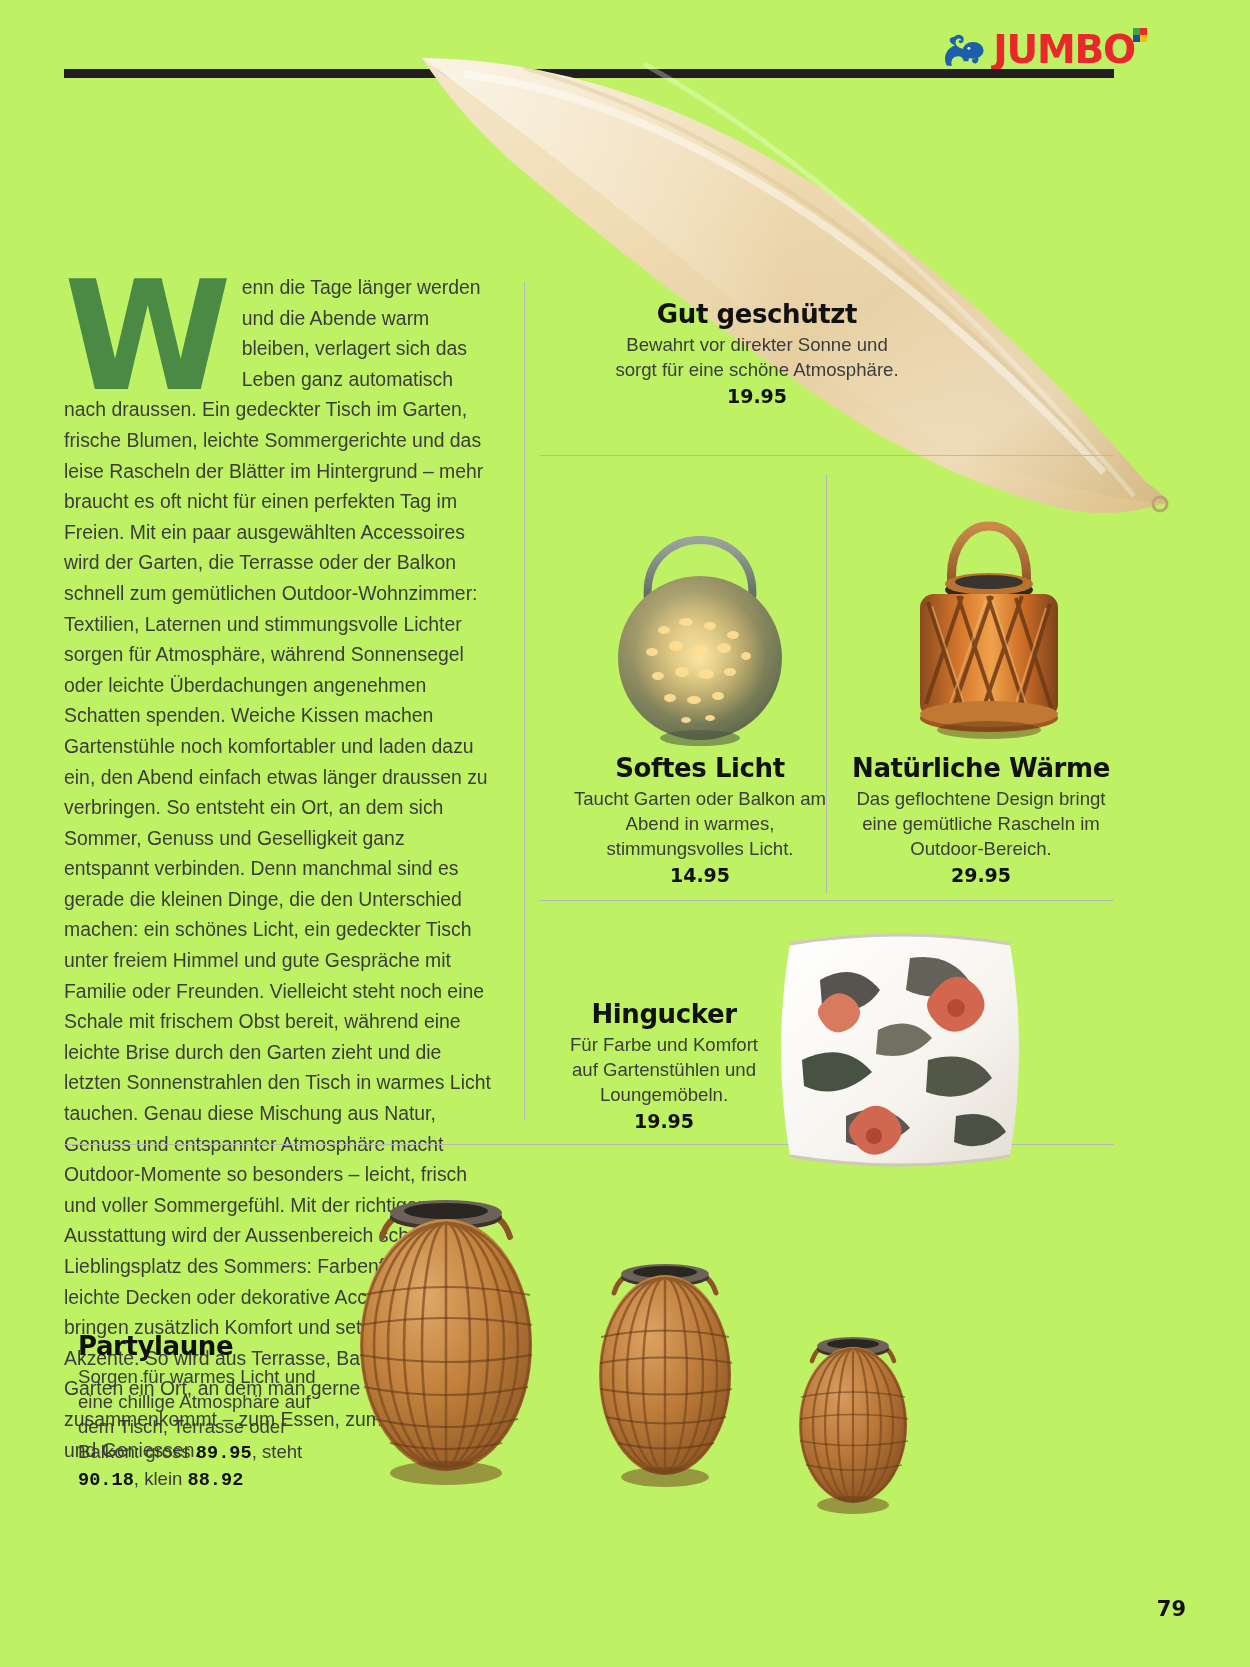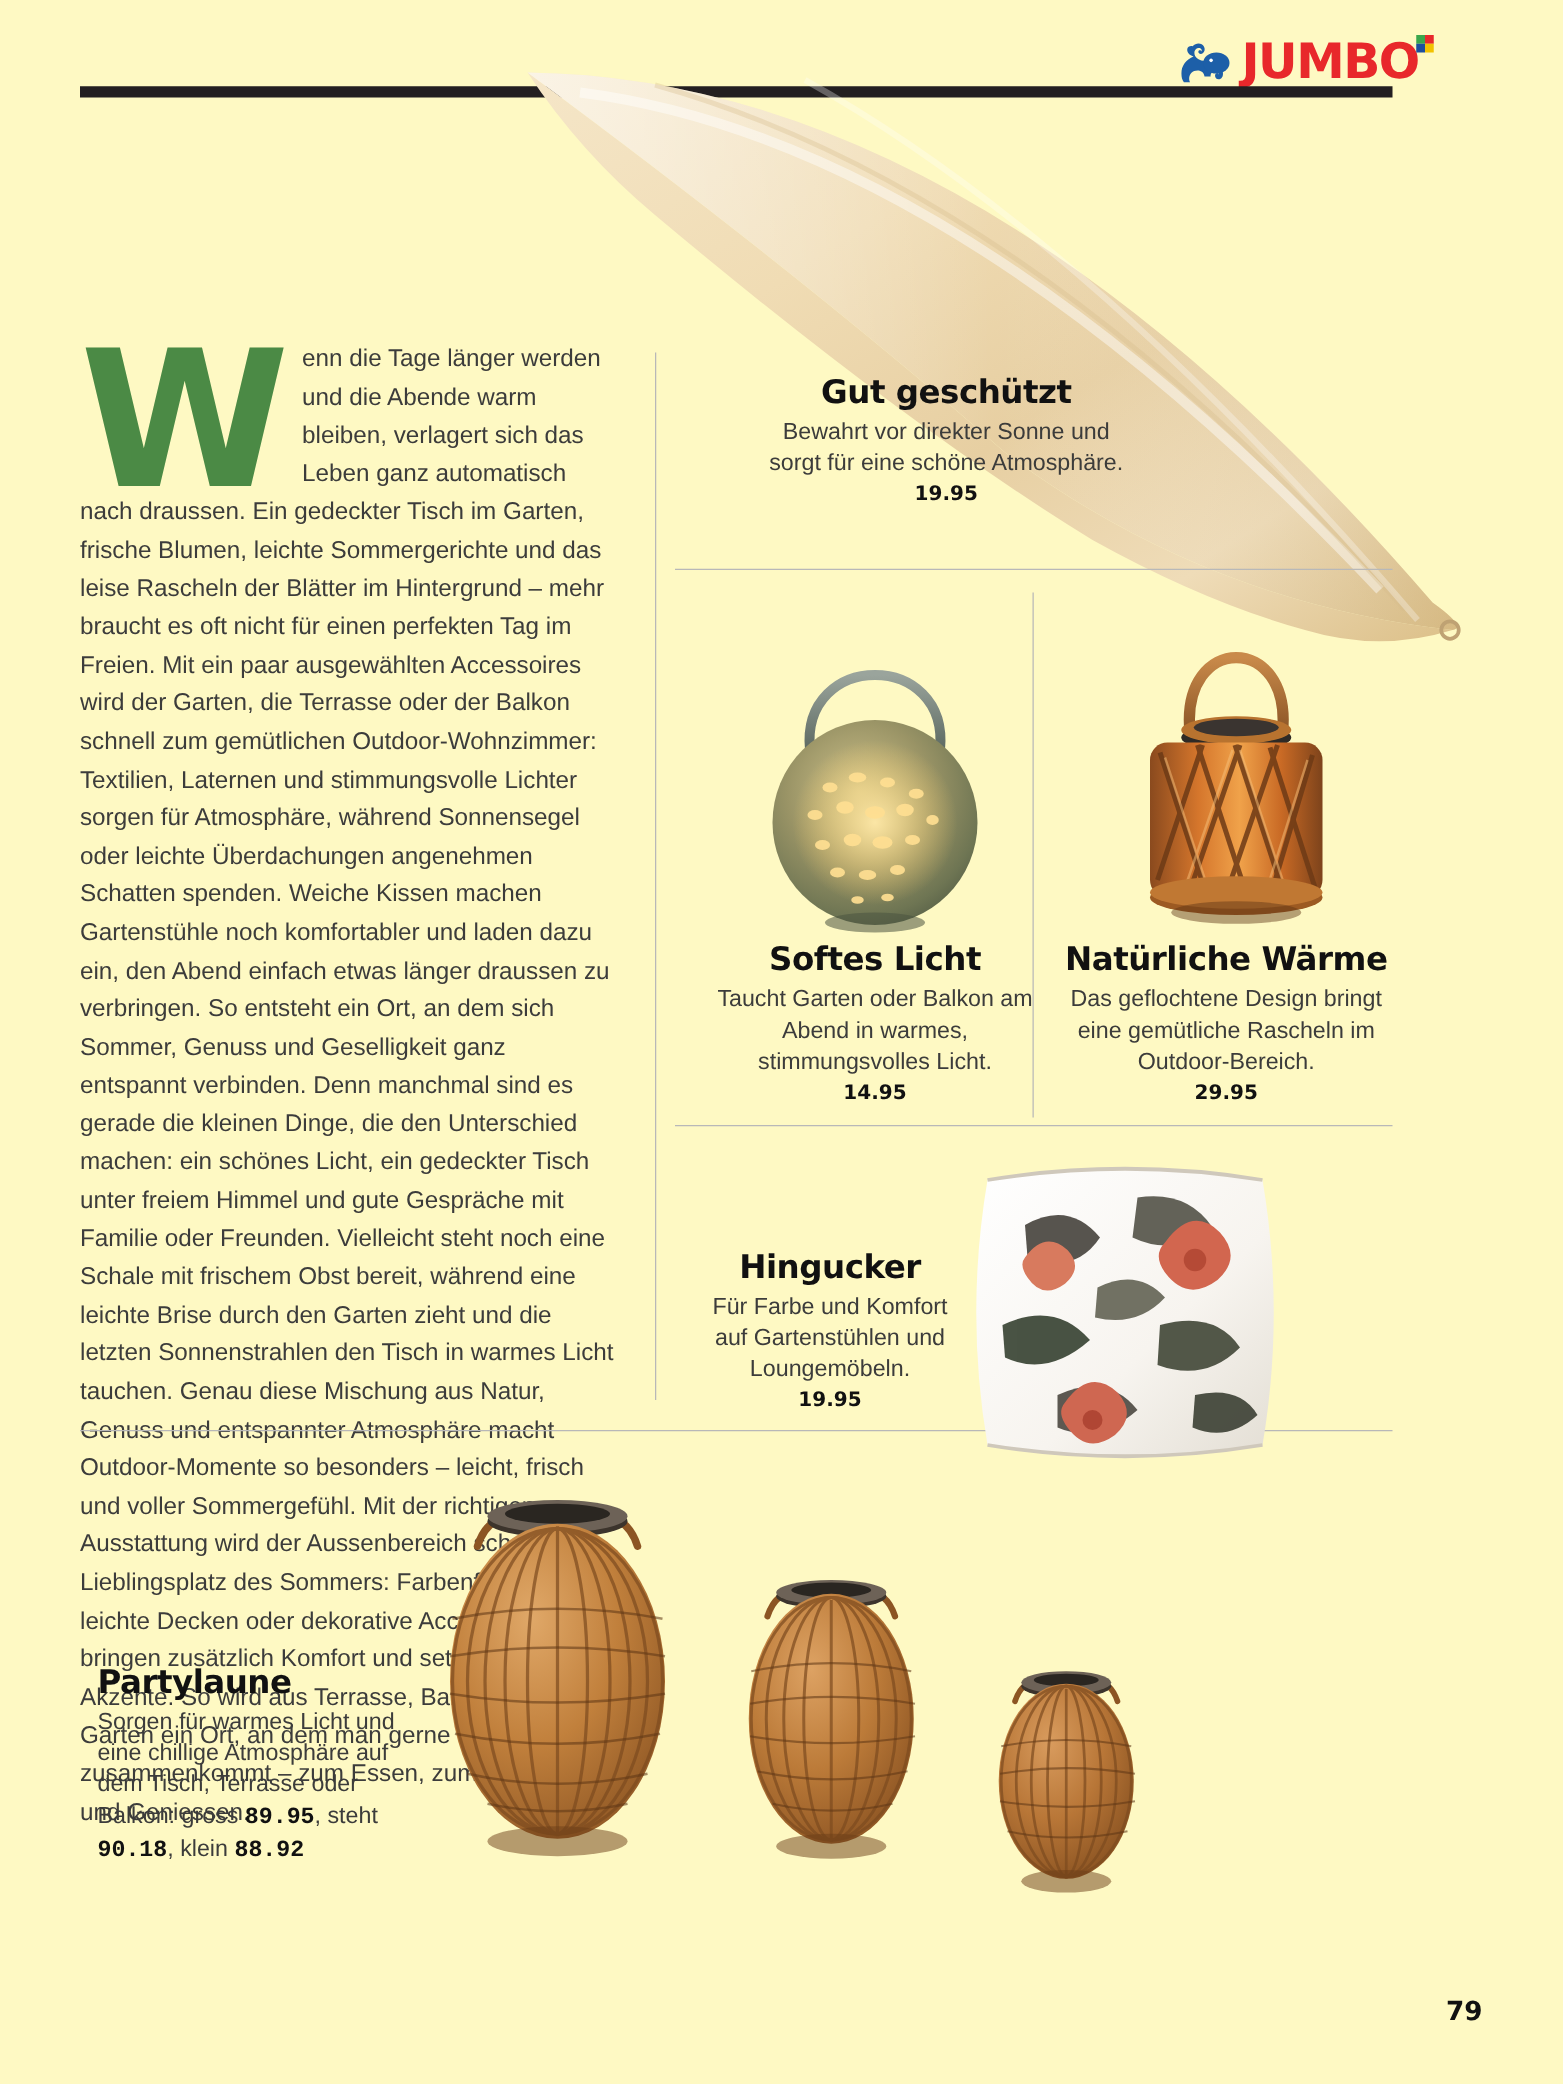--- a/index.html
+++ b/index.html
@@ -10,21 +10,21 @@
   }
   body {
     font-family: "Liberation Sans", sans-serif;
     color: #231f20;
   }
   .page {
     position: relative;
     width: 1250px;
     height: 1667px;
     margin: 0 auto;
-    background: #fef9c3;
+    background: #bef264;
     overflow: hidden;
   }
 
   
   .brand-logo {
     position: absolute;
     top: 26px;
     left: 945px;
     width: 190px;
     height: 46px;
@@ -125,21 +125,21 @@
   }
   .cap-body {
     font-size: 18.6px;
     line-height: 25px;
     color: #3c3c3b;
     margin: 0;
   }
   .cap-price {
     font-family: "DejaVu Sans", sans-serif;
     font-weight: 700;
-    font-size: 16px;
+    font-size: 19px;
     color: #111111;
     margin: 3px 0 0 0;
   }
   .cap-price-inline {
     font-family: Liberation Mono, monospace;
     font-weight: 700;
     color: #111111;
   }
 
   

